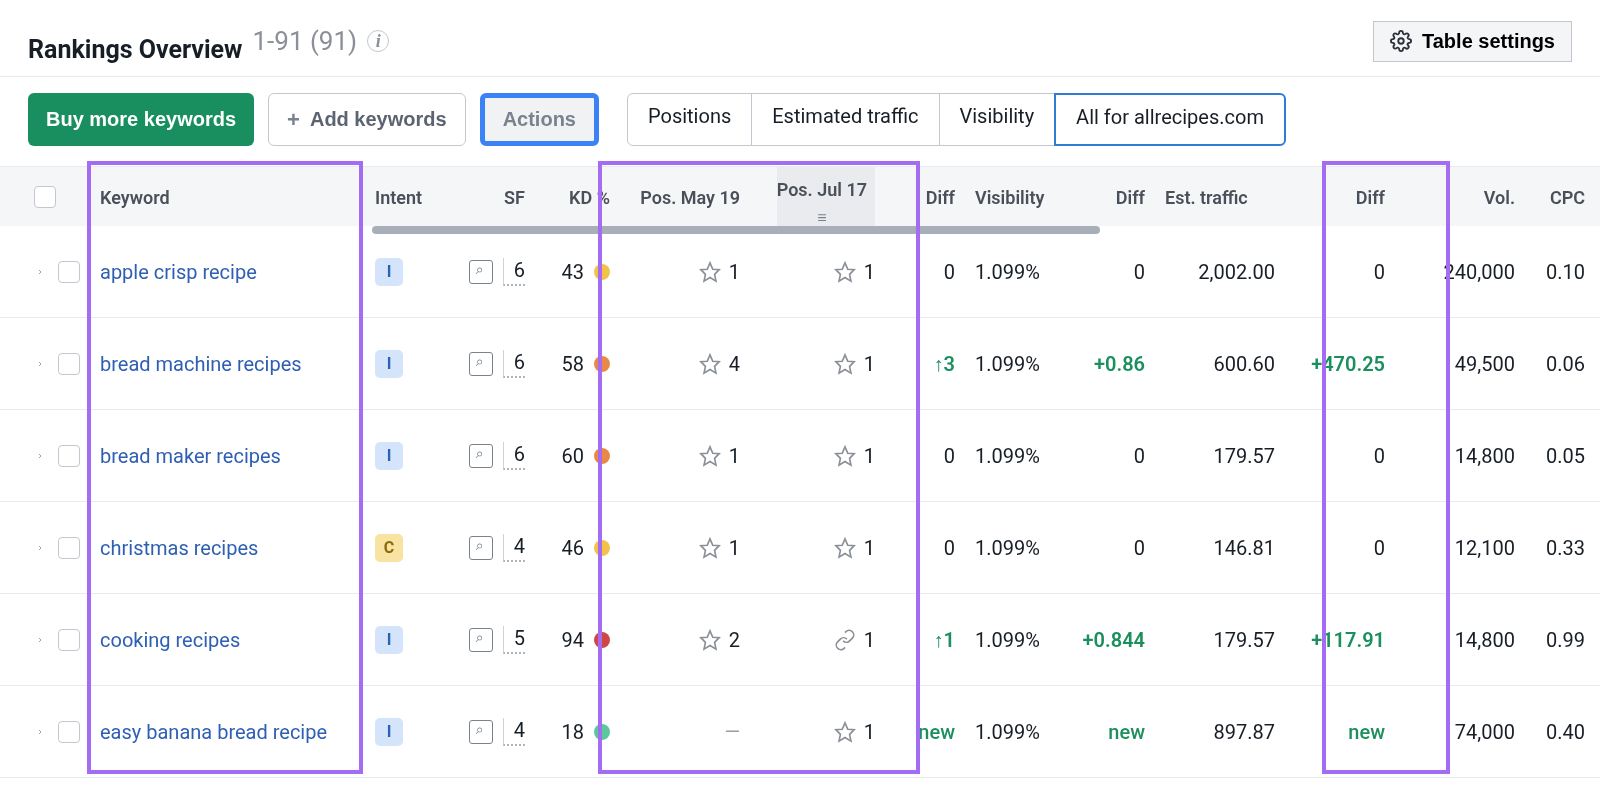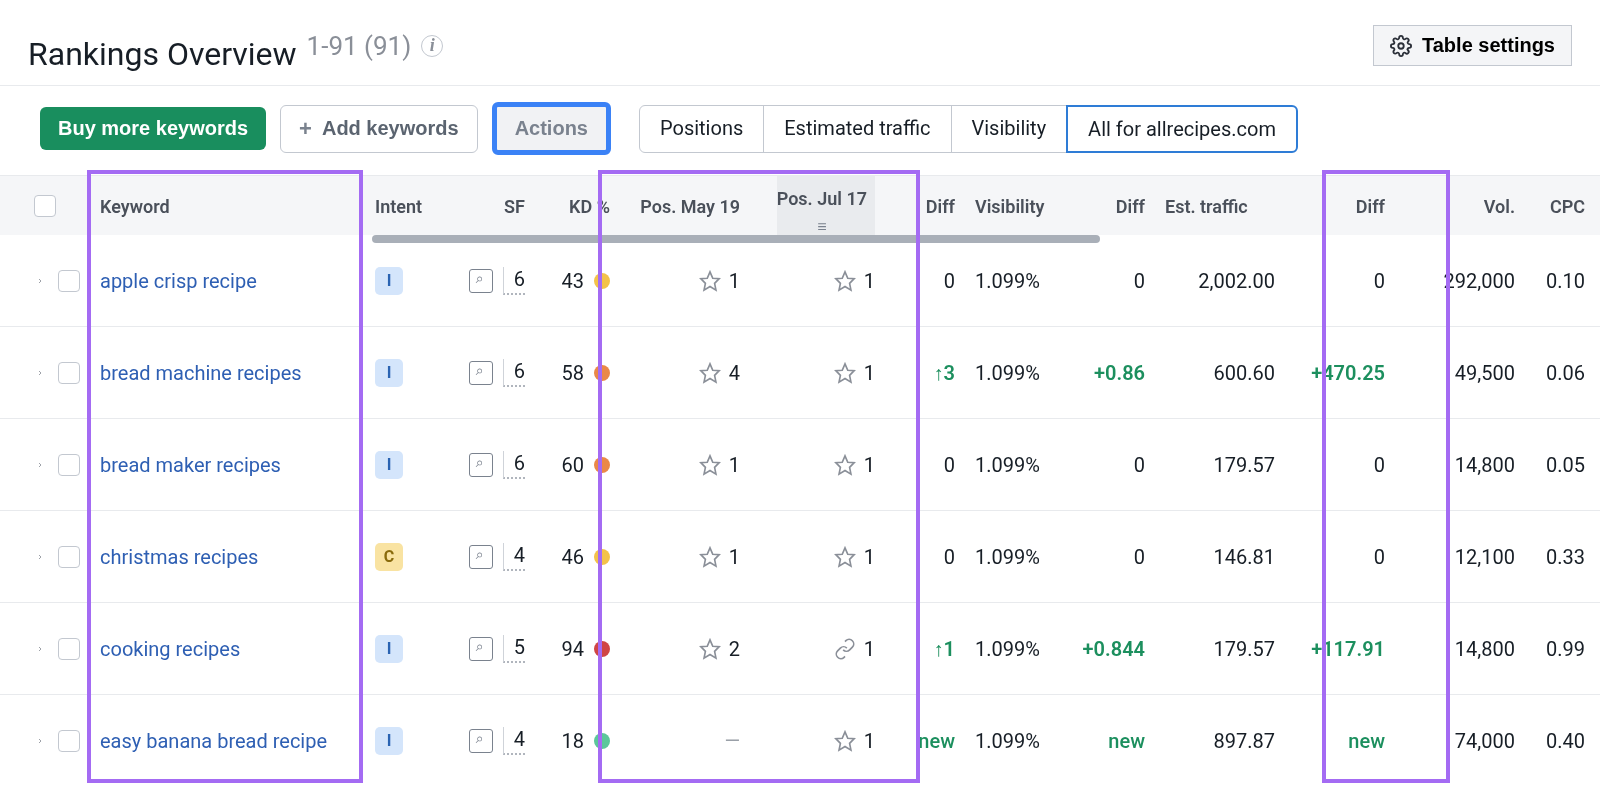--- a/index.html
+++ b/index.html
@@ -1,24 +1,24 @@
 <!DOCTYPE html>
 <html><head>
   <meta charset="utf-8">
   <style>
     * { box-sizing: border-box; margin: 0; padding: 0; }
     body { font-family: -apple-system, BlinkMacSystemFont, "Segoe UI", Roboto, Arial, sans-serif; font-size: 20px; color: #171e26; background: #fff; width: 1600px; }
     .header { padding: 18px 28px 12px; display: flex; justify-content: space-between; align-items: center; border-bottom: 1px solid #e8eaed; }
     .title-wrap { display: flex; align-items: center; gap: 10px; }
-    .page-title { font-size: 32px; font-weight: 400; color: #171e26; margin-top: 17px; }
+    .page-title { font-size: 25px; font-weight: 700; color: #171e26; margin-top: 17px; }
     .page-range { font-size: 26px; font-weight: 400; color: #8a8f98; }
     .info-icon { color: #8a8f98; font-size: 18px; border: 1.5px solid #c3c8d0; border-radius: 50%; width: 22px; height: 22px; display: inline-flex; align-items: center; justify-content: center; font-style: italic; font-family: Georgia, serif; font-weight: 600; }
     .table-settings { border: 1px solid #c3c8d0; background: #f4f5f7; padding: 8px 16px; border-radius: 0; display: flex; align-items: center; gap: 10px; font-size: 20px; font-weight: 600; cursor: pointer; }
     .gear { width: 22px; height: 22px; stroke: #2a2f38; fill: none; stroke-width: 2; }
-    .toolbar { display: flex; align-items: center; gap: 14px; padding: 16px 40px 20px; }
+    .toolbar { display: flex; gap: 14px; padding: 16px 28px 20px; }
     .btn { border-radius: 6px; padding: 10px 18px; font-size: 20px; font-weight: 600; cursor: pointer; display: inline-flex; align-items: center; gap: 10px; }
     .btn-green { background: #198e5e; color: #fff; border: none; }
     .btn-outline { background: #fff; border: 1px solid #c3c8d0; color: #5b6470; }
     .btn-actions { background: #f1f2f4; border: 5px solid #3b82f6; color: #7a828e; }
     .plus { font-size: 22px; color: #7a828e; font-weight: 700; }
     .tabs { display: flex; margin-left: 14px; }
     .tab { border: 1px solid #c3c8d0; padding: 10px 20px; font-size: 20px; color: #171e26; cursor: pointer; background: #fff; margin-left: -1px; }
     .tab:first-child { border-top-left-radius: 6px; border-bottom-left-radius: 6px; margin-left: 0; }
     .tab:last-child { border-top-right-radius: 6px; border-bottom-right-radius: 6px; }
     .tab.active { border: 2px solid #2e7cd6; position: relative; z-index: 1; }
@@ -160,21 +160,21 @@
           <span class="">0</span>
         </div>
     <div class="cell">1.099%</div>
     <div class="cell right">
           <span class="">0</span>
         </div>
     <div class="cell right">2,002.00</div>
     <div class="cell right">
           <span class="">0</span>
         </div>
-    <div class="cell right">292,000</div>
+    <div class="cell right">240,000</div>
     <div class="cell right">0.10</div>
     <div class="cell"></div>
   </div>
       <div class="row">
     <div class="cell expand">
       <svg class="chevron" width="14" height="14" viewBox="0 0 24 24" fill="none" stroke="#8a8f98" stroke-width="2.5">
             <polyline points="9 18 15 12 9 6"></polyline>
           </svg>
       <span class="checkbox"></span>
     </div>

